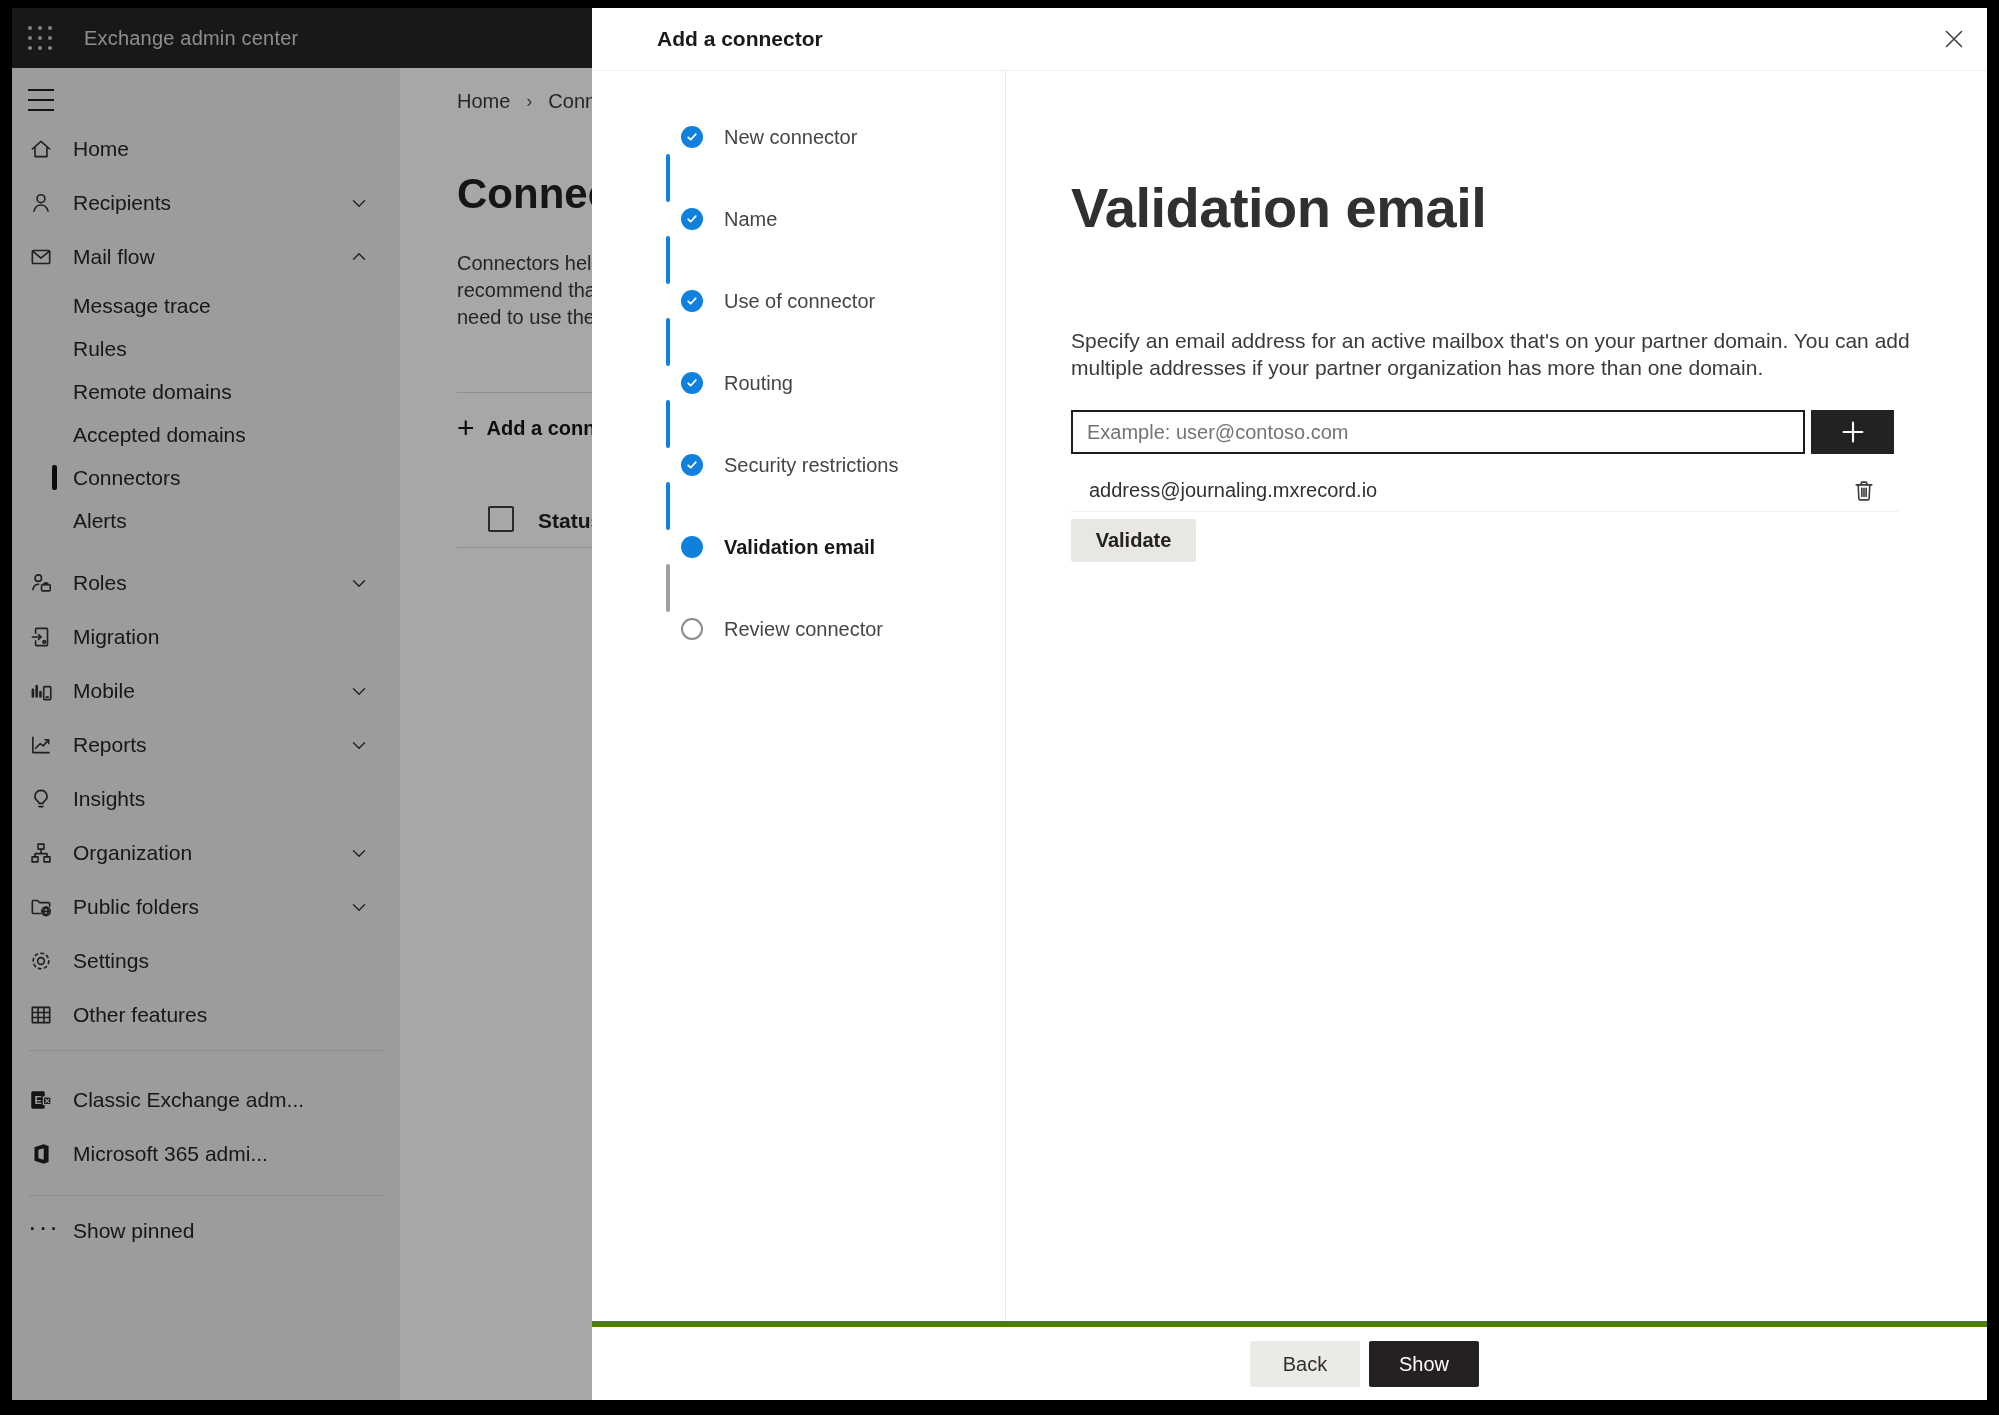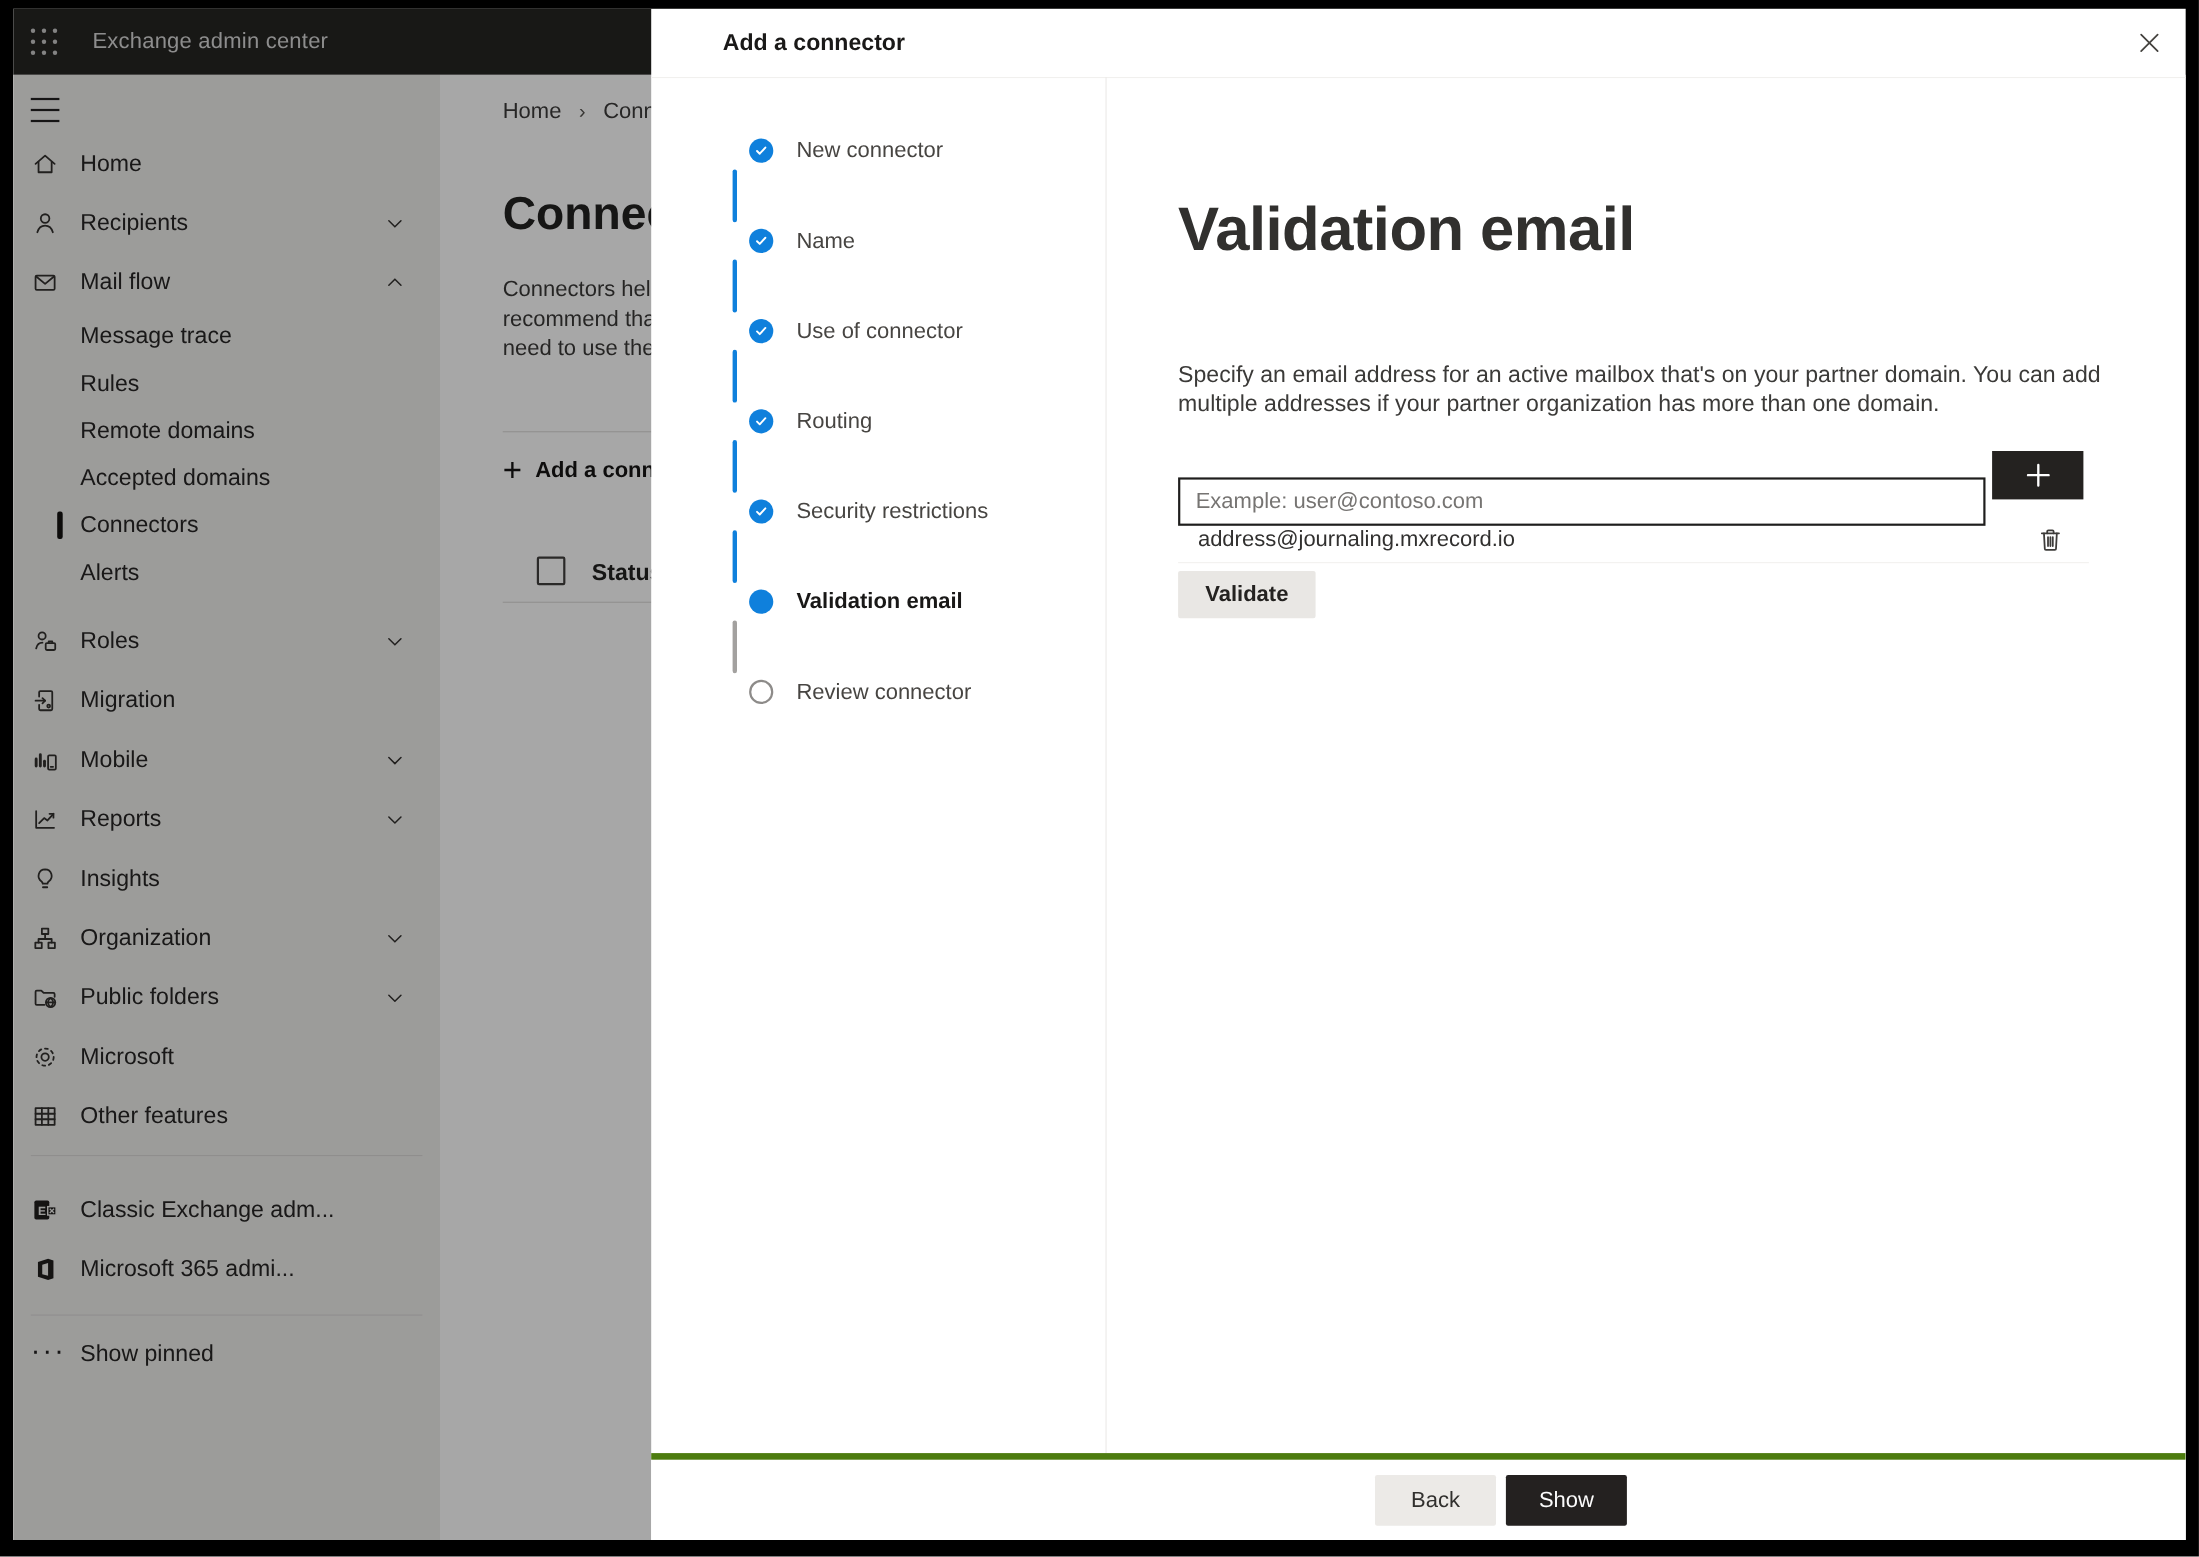--- a/index.html
+++ b/index.html
@@ -69,21 +69,21 @@
   .step--current .slabel{font-weight:700;color:#191817;}
   .seg{position:absolute;left:74px;width:4px;height:48px;border-radius:2px;background:#0f80dc;}
   .seg--gray{background:#a3a19f;}
   .s1{top:46px}.s2{top:128px}.s3{top:210px}.s4{top:292px}.s5{top:374px}.s6{top:456px}.s7{top:538px}
   .g1{top:84px}.g2{top:166px}.g3{top:248px}.g4{top:330px}.g5{top:412px}.g6{top:494px}
 
   .content-col{flex:1;position:relative;}
   .step-heading{position:absolute;left:65px;top:106px;font-size:56px;line-height:64px;font-weight:700;color:#31302e;letter-spacing:-.5px;white-space:nowrap;}
   .step-desc{position:absolute;left:65px;top:257px;width:880px;font-size:21px;line-height:27px;color:#3b3a38;}
   .email-row{position:absolute;left:65px;top:340px;display:flex;align-items:stretch;}
-  .email-input{width:734px;height:44px;box-sizing:border-box;border:2px solid #1f1e1d;border-radius:0;padding:0 14px;font-size:20px;color:#201f1e;font-family:"Liberation Sans",sans-serif;outline:none;background:#fff;margin-top:24px;}
+  .email-input{width:734px;height:44px;box-sizing:border-box;border:2px solid #1f1e1d;border-radius:0;padding:0 14px;font-size:20px;color:#201f1e;font-family:"Liberation Sans",sans-serif;outline:none;background:#fff;}
   .email-input::placeholder{color:#767472;opacity:1;}
   .plus-btn{width:83px;height:44px;margin-left:6px;background:#242220;border:none;cursor:pointer;display:flex;align-items:center;justify-content:center;padding:0;}
   .address-row{position:absolute;left:65px;top:400px;width:828px;height:42px;box-sizing:border-box;display:flex;align-items:center;padding:0 20px 0 18px;border-bottom:1px solid #f2f1ef;}
   .address-text{font-size:20px;color:#31302f;}
   .trash-btn{margin-left:auto;background:none;border:none;padding:0;cursor:pointer;width:30px;height:30px;display:flex;align-items:center;justify-content:center;}
   .validate-btn{position:absolute;left:65px;top:449px;width:125px;height:43px;background:#e9e7e4;border:none;border-radius:2px;font-size:20px;font-weight:600;color:#242220;cursor:pointer;font-family:"Liberation Sans",sans-serif;}
 
   .panel-footer{position:absolute;left:0;right:0;bottom:0;height:73px;border-top:6px solid #4d7c0f;background:#fff;}
   .footer-btns{position:absolute;left:658px;top:14px;display:flex;gap:9px;}
   .btn{height:46px;width:110px;border:none;border-radius:2px;font-size:20px;cursor:pointer;font-family:"Liberation Sans",sans-serif;}
@@ -287,21 +287,21 @@
       </span>
     </div>
 
     <div class="nav-item">
       <span class="ic">
         <svg width="26" height="26" viewBox="0 0 24 24" class="stroke-ic">
             <circle cx="12" cy="12" r="3.1"></circle>
             <circle cx="12" cy="12" r="7.2" stroke-dasharray="2.4 3.2"></circle>
           </svg>
       </span>
-      <span class="lbl">Microsoft</span>
+      <span class="lbl">Settings</span>
     </div>
 
     <div class="nav-item">
       <span class="ic">
         <svg width="26" height="26" viewBox="0 0 24 24" class="stroke-ic">
             <rect x="4" y="5" width="16" height="14"></rect>
             <path d="M4 9.7 h16 M4 14.3 h16 M9.3 5 v14 M14.7 5 v14"></path>
           </svg>
       </span>
       <span class="lbl">Other features</span>

